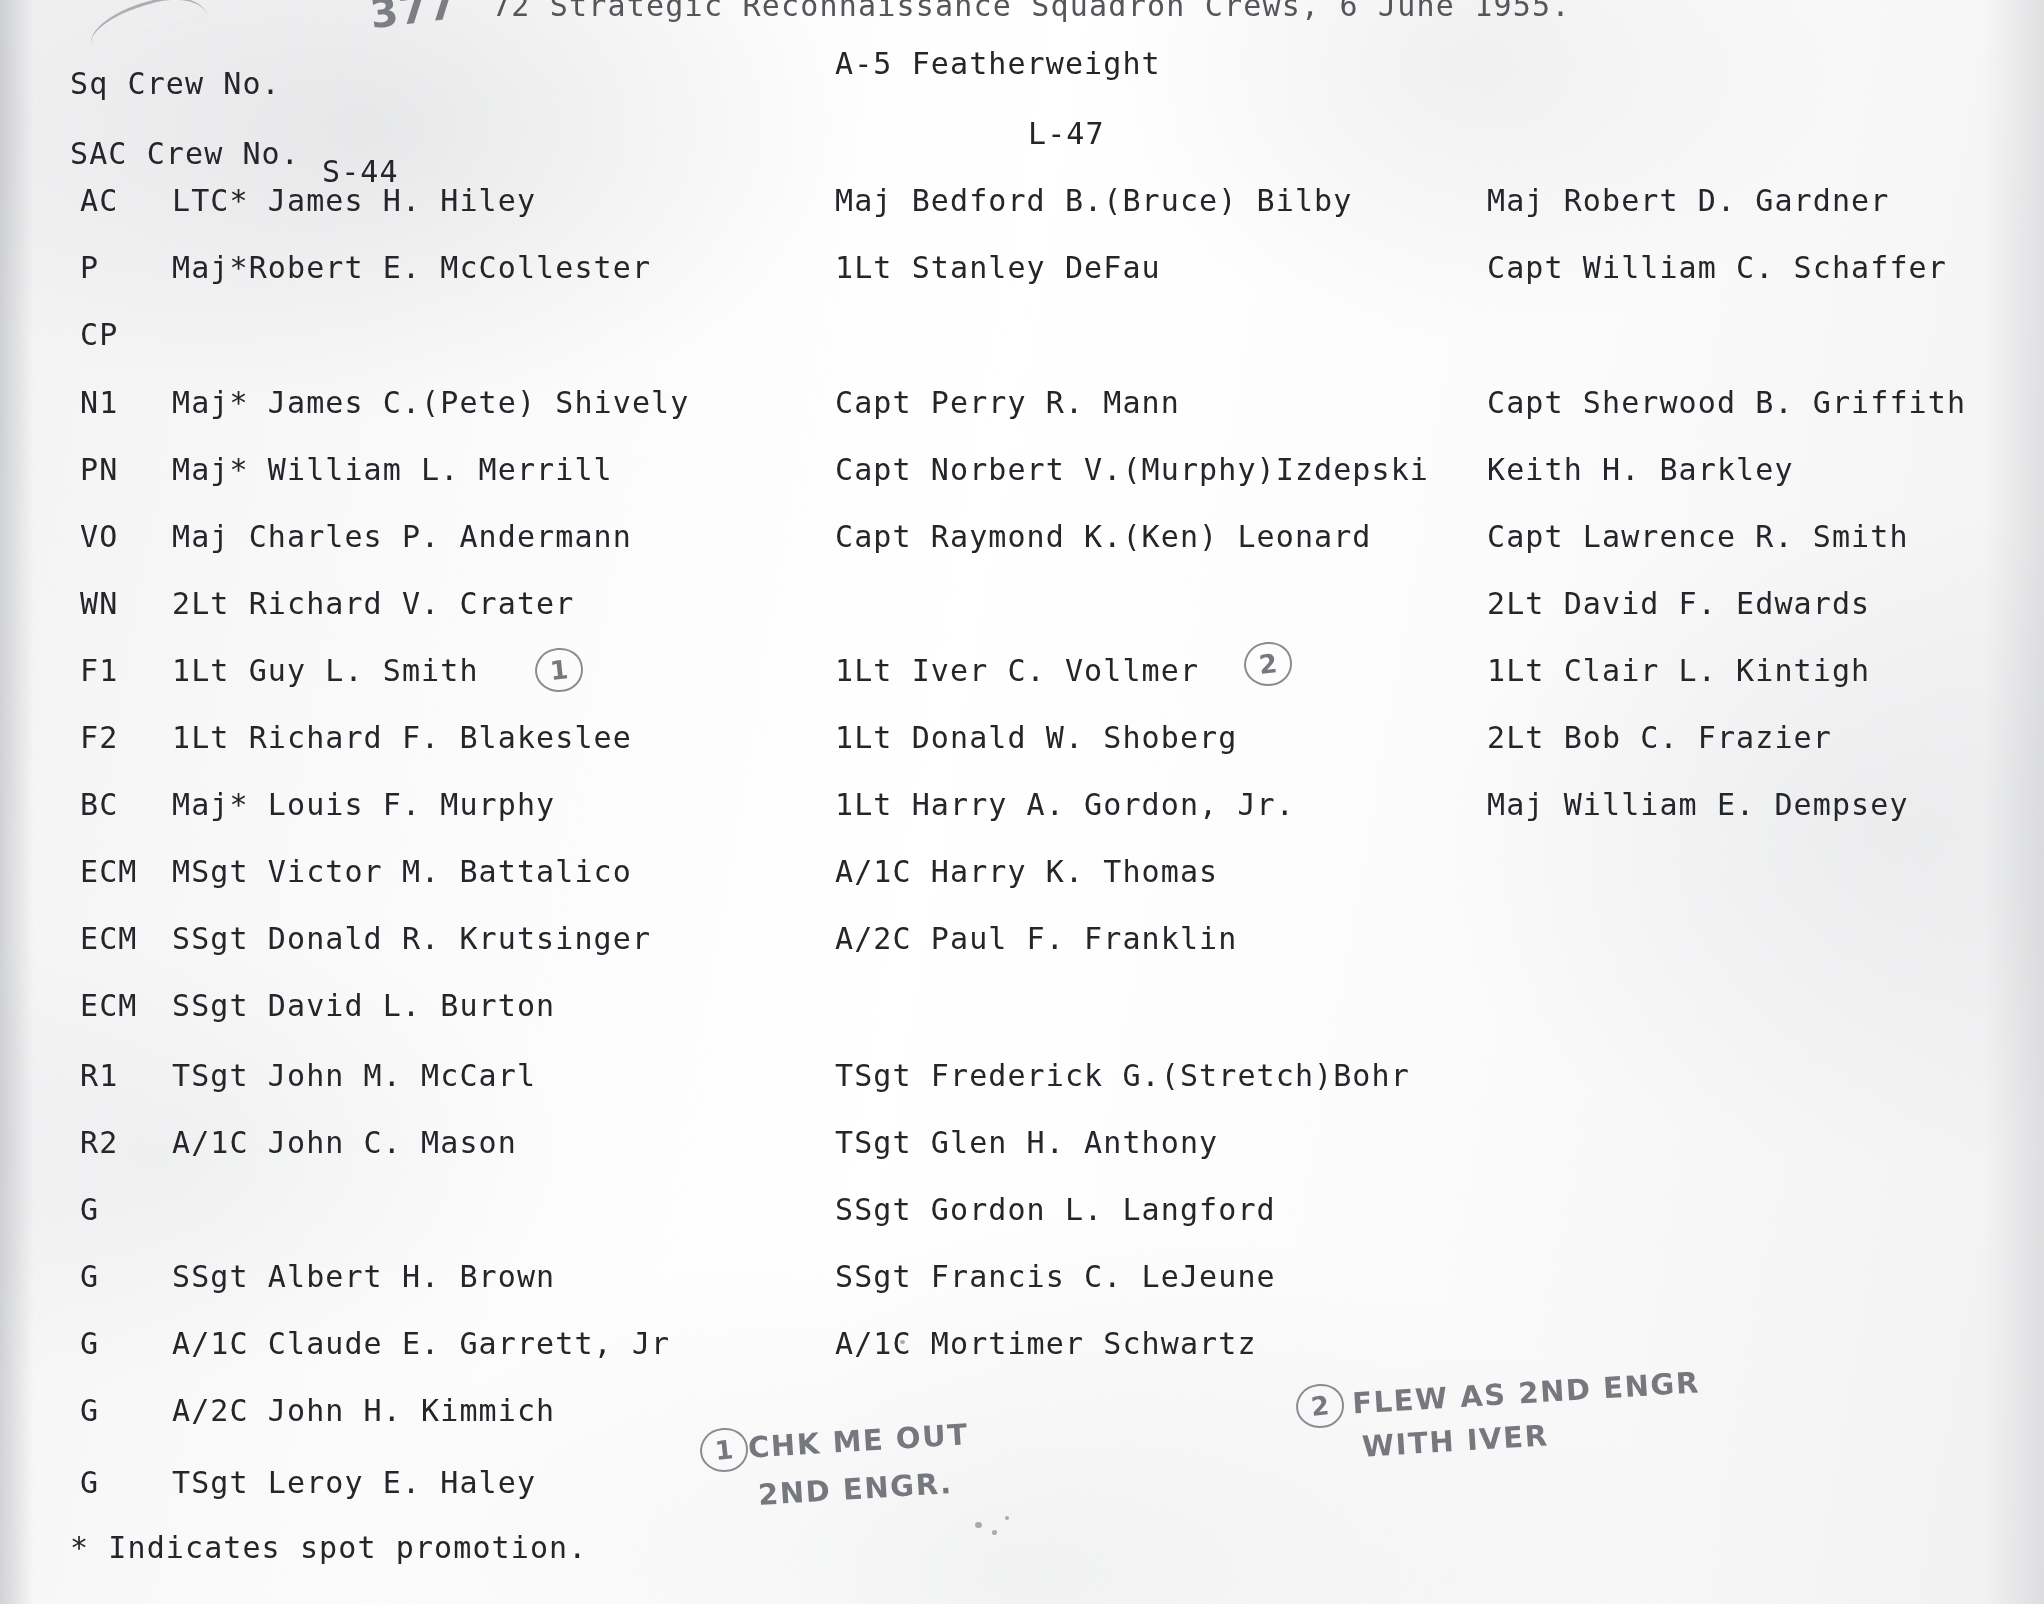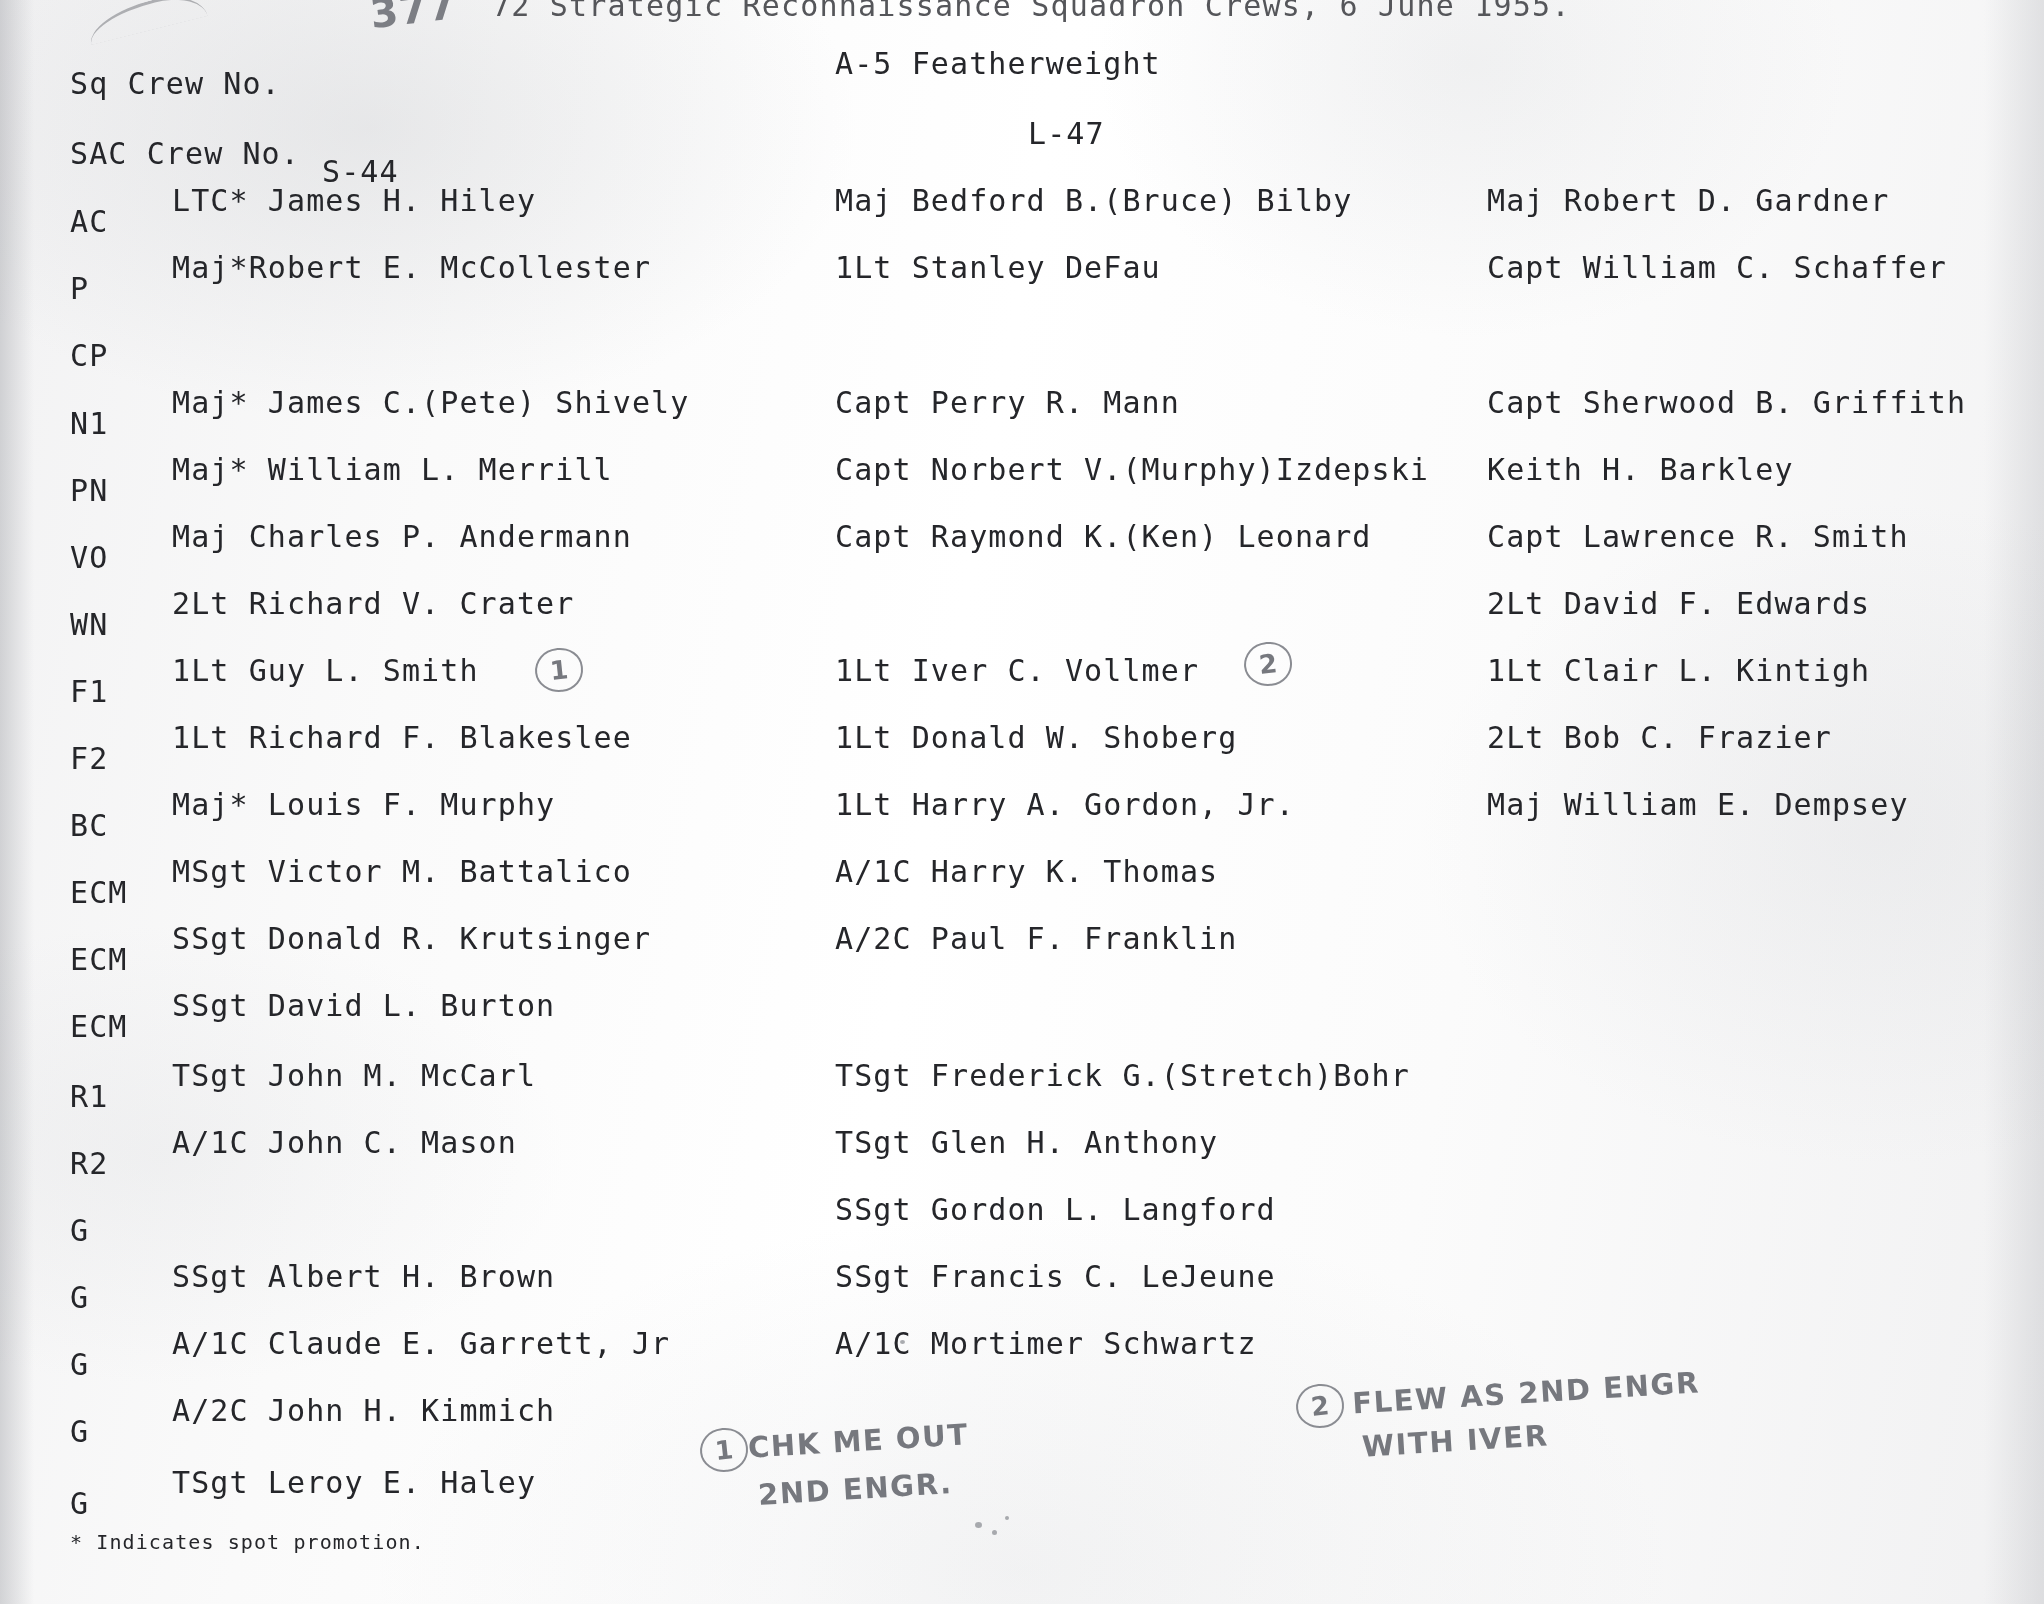--- a/index.html
+++ b/index.html
@@ -70,36 +70,36 @@
     height: 40px;
     white-space: nowrap;
   }
   .cell {
     position: absolute;
     font-size: 30px;
     letter-spacing: 1.1px;
     color: #25262a;
     white-space: nowrap;
   }
-  .c-code { left: 70px; margin-top: 21px; }
+  .c-code { left: 80px; }
   .c-a    { left: 172px; }
   .c-b    { left: 835px; }
   .c-c    { left: 1487px; }
 
   .hdr-label { left: 70px; margin-top: 20px; }
   .hdr-val   { left: 322px; margin-top: 38px; }
 
   .sub-a { left: 835px; }
   .sub-b { left: 1028px; }
 
   .footnote {
     position: absolute;
     left: 70px;
     top: 1530px;
-    font-size: 20px;
+    font-size: 30px;
     letter-spacing: 1.1px;
     color: #25262a;
     white-space: nowrap;
   }
 
   
   .hand {
     position: absolute;
     font-family: "DejaVu Sans", "Liberation Sans", sans-serif;
     color: #6e7076;

